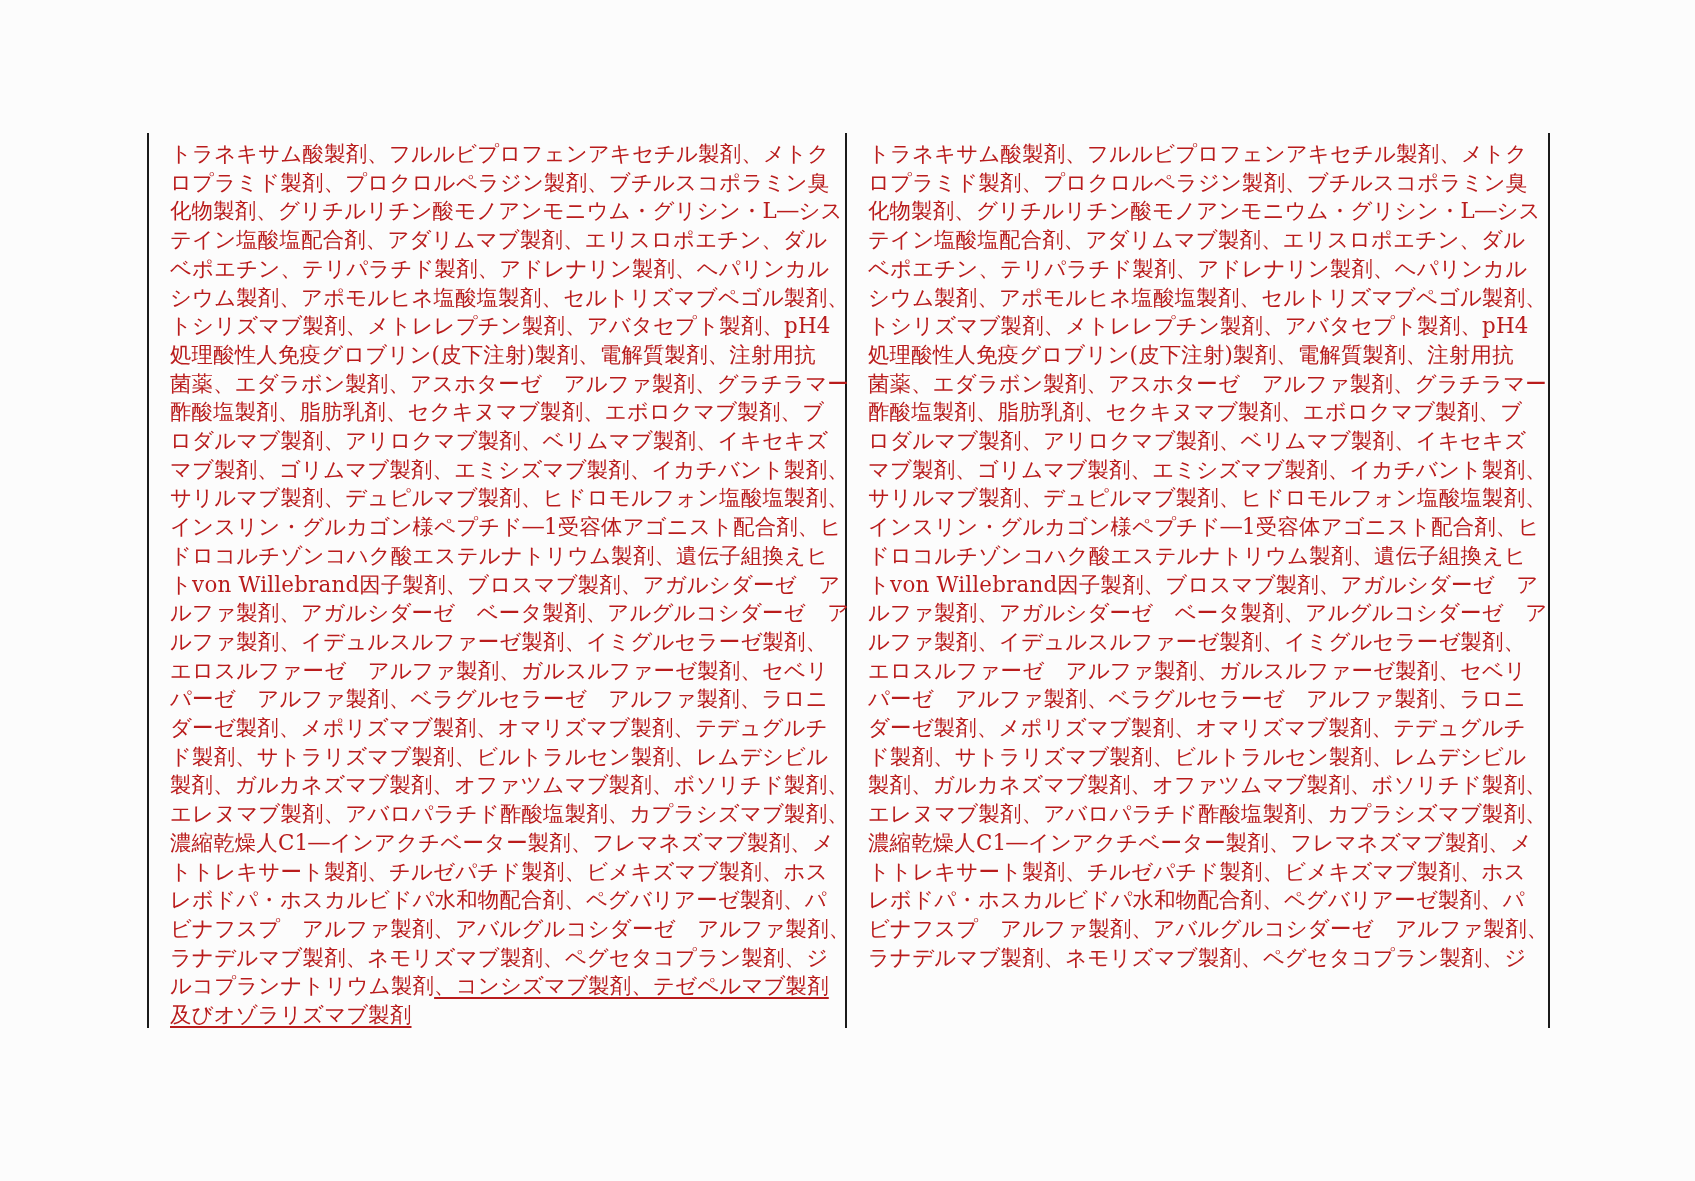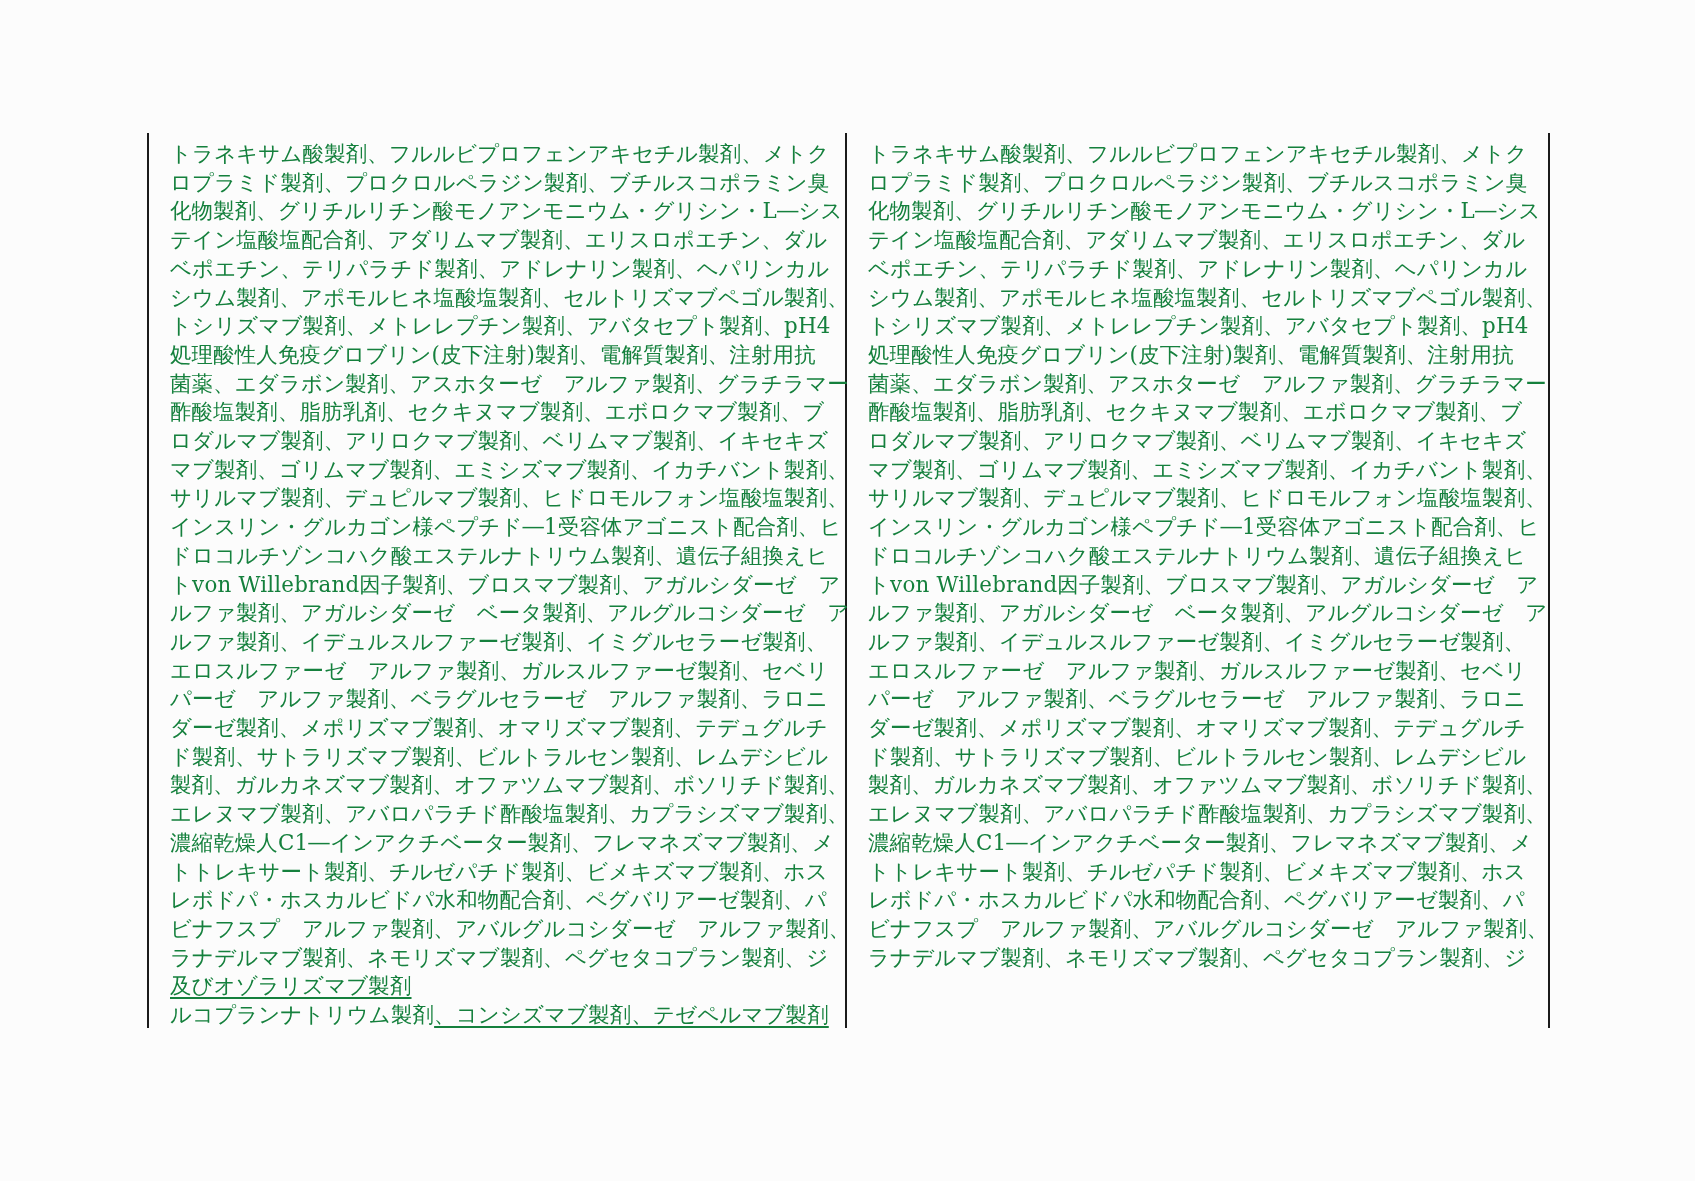--- a/index.html
+++ b/index.html
@@ -9,21 +9,21 @@
     width: 1695px;
     height: 1181px;
     overflow: hidden;
   }
   .page {
     position: relative;
     width: 1695px;
     height: 972px;
     background: #fcfcfc;
     font-family: "DejaVu Serif", serif;
-    color: #15803d;
+    color: #b91c1c;
     text-decoration: underline;
   }
   .compare-table {
     position: absolute;
     left: 147px;
     top: 133px;
     width: 1403px;
     height: 895px;
     display: flex;
     flex-direction: row;
@@ -83,22 +83,22 @@
         <div class="line"><span>パーゼ　アルファ製剤、ベラグルセラーゼ　アルファ製剤、ラロニ</span></div>
         <div class="line"><span>ダーゼ製剤、メポリズマブ製剤、オマリズマブ製剤、テデュグルチ</span></div>
         <div class="line"><span>ド製剤、サトラリズマブ製剤、ビルトラルセン製剤、レムデシビル</span></div>
         <div class="line"><span>製剤、ガルカネズマブ製剤、オファツムマブ製剤、ボソリチド製剤、</span></div>
         <div class="line"><span>エレヌマブ製剤、アバロパラチド酢酸塩製剤、カプラシズマブ製剤、</span></div>
         <div class="line"><span>濃縮乾燥人C1―インアクチベーター製剤、フレマネズマブ製剤、メ</span></div>
         <div class="line"><span>トトレキサート製剤、チルゼパチド製剤、ビメキズマブ製剤、ホス</span></div>
         <div class="line"><span>レボドパ・ホスカルビドパ水和物配合剤、ペグバリアーゼ製剤、パ</span></div>
         <div class="line"><span>ビナフスプ　アルファ製剤、アバルグルコシダーゼ　アルファ製剤、</span></div>
         <div class="line"><span>ラナデルマブ製剤、ネモリズマブ製剤、ペグセタコプラン製剤、ジ</span></div>
+        <div class="line"><span>ルコプランナトリウム製剤</span><span class="u">、コンシズマブ製剤、テゼペルマブ製剤</span></div>
         <div class="line"><span class="u">及びオゾラリズマブ製剤</span></div>
-        <div class="line"><span>ルコプランナトリウム製剤</span><span class="u">、コンシズマブ製剤、テゼペルマブ製剤</span></div>
       </div>
     <div class="cell right">
         <div class="line"><span>トラネキサム酸製剤、フルルビプロフェンアキセチル製剤、メトク</span></div>
         <div class="line"><span>ロプラミド製剤、プロクロルペラジン製剤、ブチルスコポラミン臭</span></div>
         <div class="line"><span>化物製剤、グリチルリチン酸モノアンモニウム・グリシン・L―シス</span></div>
         <div class="line"><span>テイン塩酸塩配合剤、アダリムマブ製剤、エリスロポエチン、ダル</span></div>
         <div class="line"><span>ベポエチン、テリパラチド製剤、アドレナリン製剤、ヘパリンカル</span></div>
         <div class="line"><span>シウム製剤、アポモルヒネ塩酸塩製剤、セルトリズマブペゴル製剤、</span></div>
         <div class="line"><span>トシリズマブ製剤、メトレレプチン製剤、アバタセプト製剤、pH4</span></div>
         <div class="line"><span>処理酸性人免疫グロブリン(皮下注射)製剤、電解質製剤、注射用抗</span></div>

